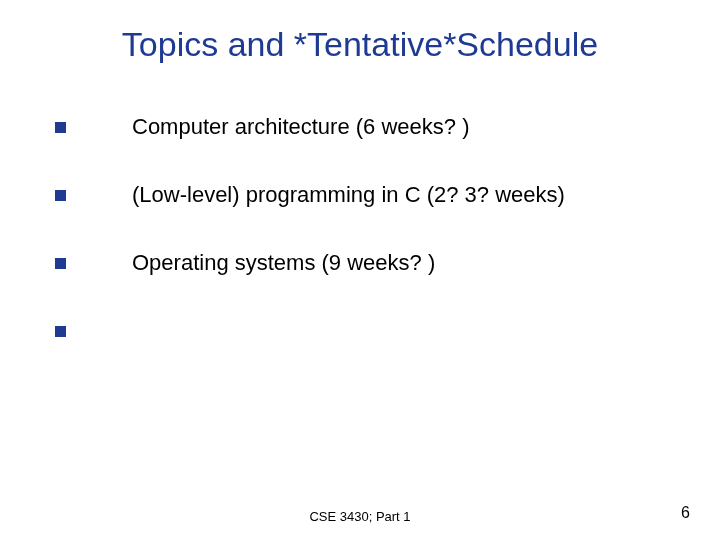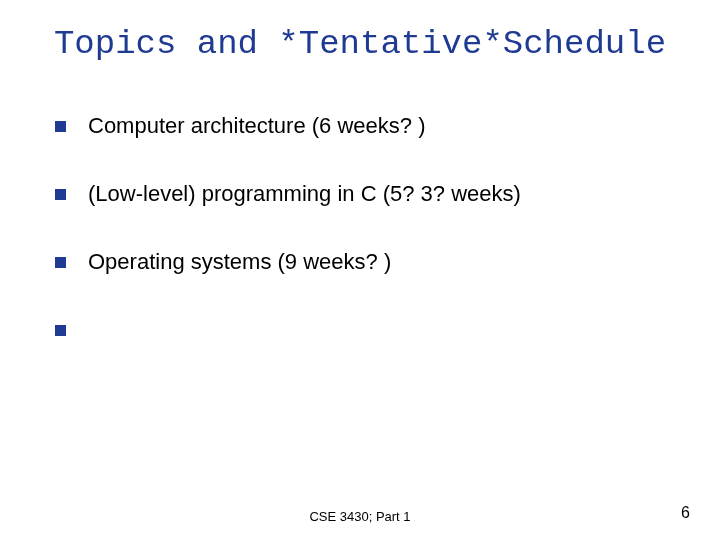--- a/index.html
+++ b/index.html
@@ -21,30 +21,31 @@
       padding: 20px 50px 40px 50px;
       position: relative;
     }
     .title {
       color: #1f3a93;
       font-size: 34px;
       font-weight: normal;
       text-align: center;
       margin-bottom: 50px;
       margin-top: 5px;
-      font-family: Liberation Mono, monospace;
+      font-family: Liberation Sans, sans-serif;
     }
     .bullet-list {
       list-style: none;
       padding-left: 5px;
     }
     .bullet-item {
       display: flex;
       align-items: flex-start;
       margin-bottom: 42px;
+      gap: 44px;
     }
     .bullet-marker {
       width: 11px;
       height: 11px;
       min-width: 11px;
       background: #1f3a93;
       margin-right: 22px;
       margin-top: 8px;
       align-self: flex-start;
     }
@@ -78,21 +79,21 @@
 <div class="slide">
   <h1 class="title">Topics and *Tentative*Schedule</h1>
 
   <ul class="bullet-list">
     <li class="bullet-item">
       <span class="bullet-marker"></span>
       <span class="bullet-text">Computer architecture (6 weeks? )</span>
     </li>
     <li class="bullet-item">
       <span class="bullet-marker"></span>
-      <span class="bullet-text">(Low-level) programming  in C (5? 3? weeks)</span>
+      <span class="bullet-text">(Low-level) programming  in C (2? 3? weeks)</span>
     </li>
     <li class="bullet-item">
       <span class="bullet-marker"></span>
       <span class="bullet-text">Operating systems (9 weeks? )</span>
     </li>
     <li class="bullet-item">
       <span class="bullet-marker"></span>
     </li>
   </ul>
 

